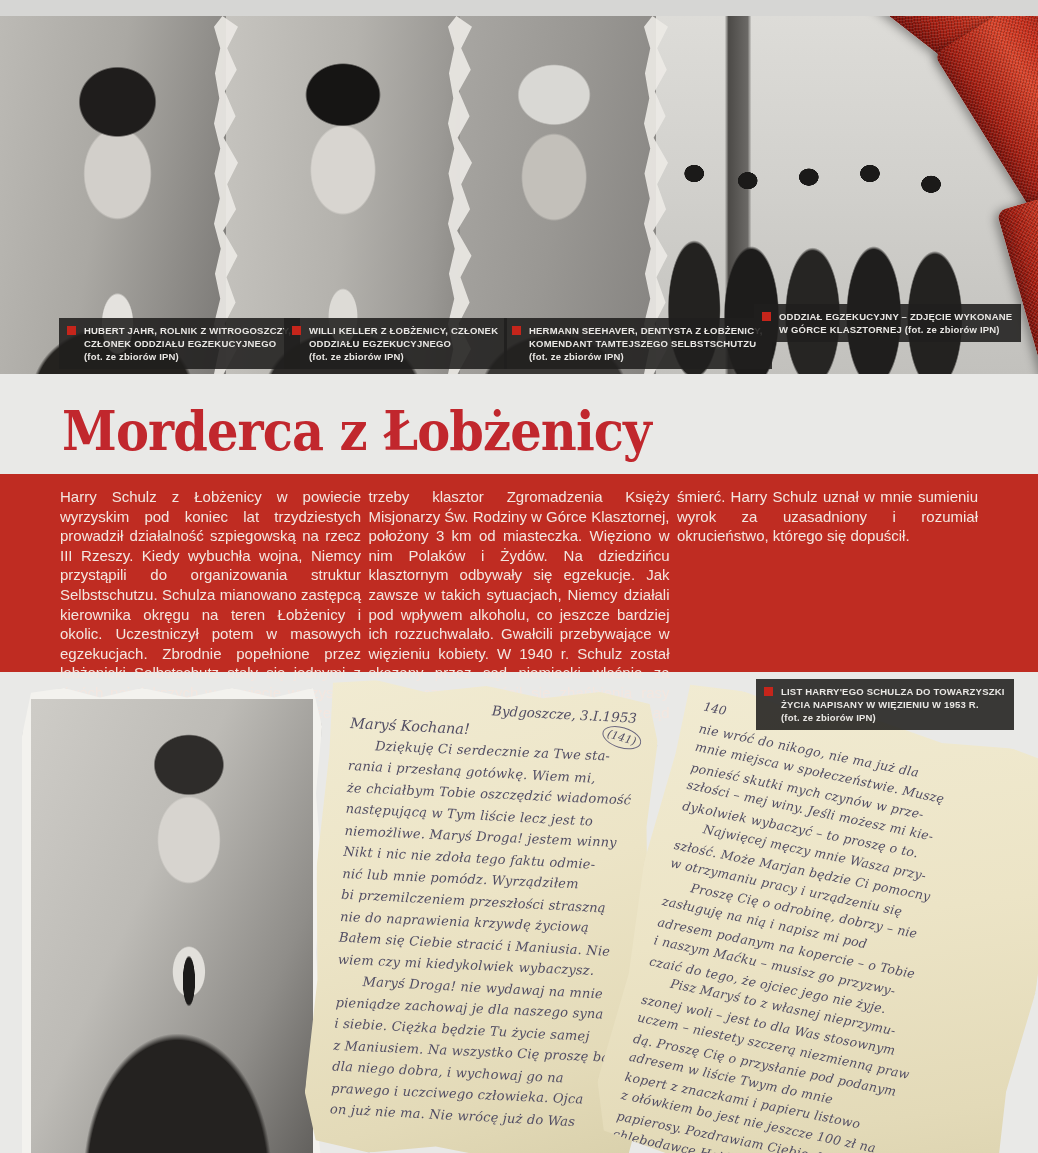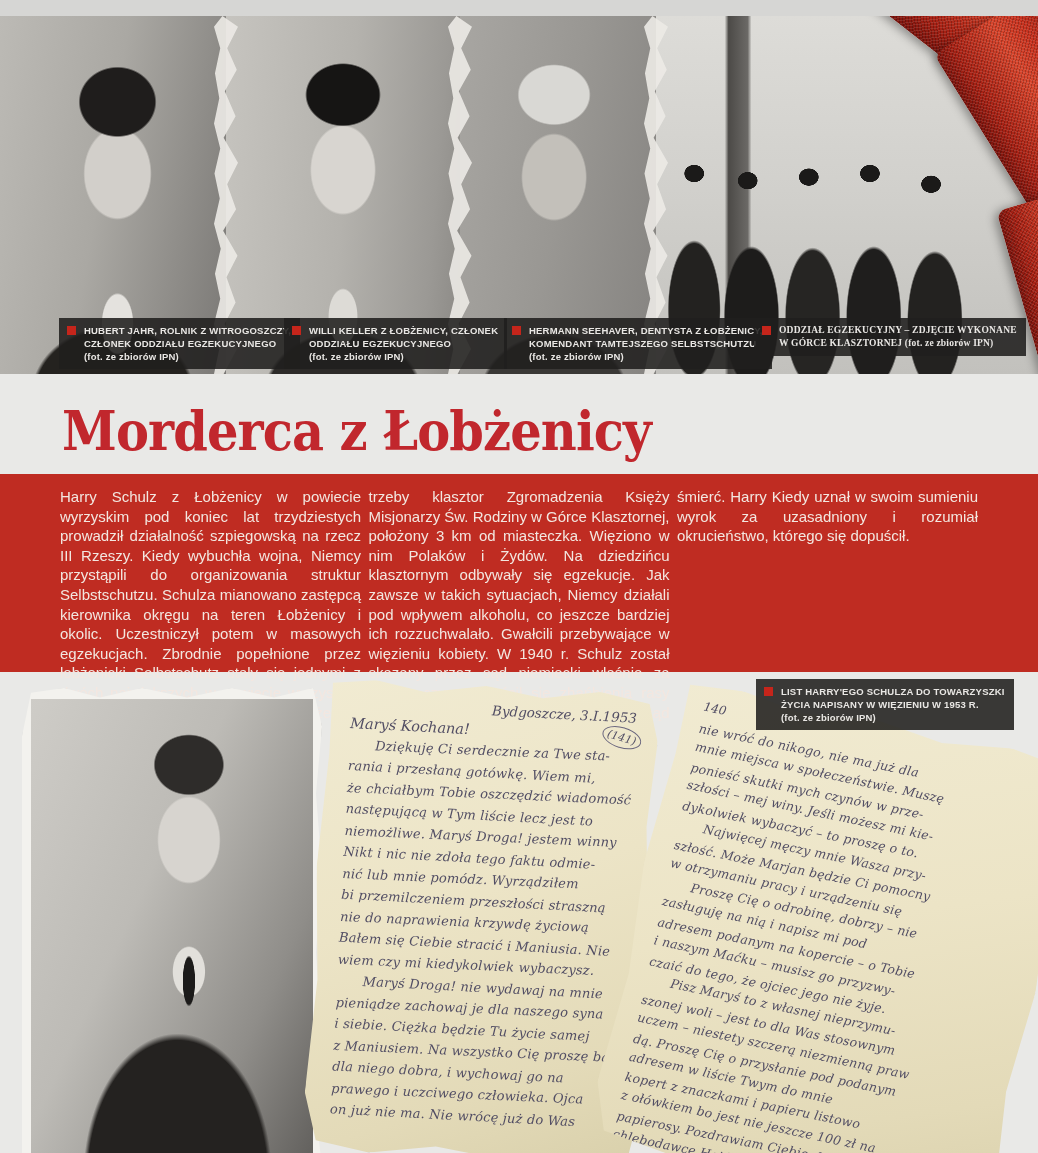--- a/index.html
+++ b/index.html
@@ -54,21 +54,21 @@
     box-shadow:0 4px 10px rgba(0,0,0,.35);}
   #ribbon-band-1{left:800px;top:-60px;width:460px;height:150px;transform:rotate(38deg);}
   #ribbon-band-2{left:905px;top:90px;width:360px;height:132px;transform:rotate(58deg);}
   #ribbon-band-3{left:955px;top:250px;width:260px;height:110px;transform:rotate(74deg);}
 
   
   .caption{position:absolute;background:rgba(32,31,30,.88);color:#e9e7e4;padding:6px 9px 6px 25px;z-index:6;}
   .caption .cap-text{font-size:9.5px;font-weight:bold;line-height:1.38;letter-spacing:.2px;white-space:pre-line;}
   .cap-bullet{position:absolute;left:8px;top:8px;width:9px;height:9px;background:#c5251b;}
   #caption-photo-1{left:59px;top:302px;} #caption-photo-2{left:284px;top:302px;}
-  #caption-photo-3{left:504px;top:302px;} #caption-photo-4{left:754px;top:302px;font-family:Liberation Serif, serif;}
+  #caption-photo-3{left:504px;top:302px;} #caption-photo-4{left:754px;top:288px;}
   #caption-letter{left:756px;top:663px;} #caption-schulz{left:64px;top:1061px;}
 
   
   #headline{position:absolute;left:62px;top:382px;color:#c1272d;font-family:"DejaVu Serif",serif;
     font-weight:bold;font-size:55px;letter-spacing:-1px;transform:scaleX(.9);transform-origin:left top;white-space:nowrap;}
 
   
   #article-block{position:absolute;left:0;top:458px;width:1038px;height:198px;background:#bf2c22;
     display:flex;justify-content:space-between;padding:13px 60px 0 60px;box-sizing:border-box;}
   .col{width:301px;color:#f3e7e0;font-size:15px;line-height:19.6px;text-align:justify;}
@@ -150,21 +150,21 @@
   <div id="headline">Morderca z Łobżenicy</div>
 
   <div id="article-block">
     <div class="col">
       <p>Harry Schulz z Łobżenicy w powiecie wyrzyskim pod koniec lat trzydziestych prowadził działalność szpiegowską na rzecz III Rzeszy. Kiedy wybuchła wojna, Niemcy przystąpili do organizowania struktur Selbstschutzu. Schulza mianowano zastępcą kierownika okręgu na teren Łobżenicy i okolic. Uczestniczył potem w masowych egzekucjach. Zbrodnie popełnione przez łobżenicki Selbstschutz stały się jednymi z dwóch największych w powiecie wyrzyskim. W październiku 1939 r. łobżenicki Selbstschutz zajął na swe po-</p>
     </div>
     <div class="col">
       <p>trzeby klasztor Zgromadzenia Księży Misjonarzy Św. Rodziny w Górce Klasztornej, położony 3 km od miasteczka. Więziono w nim Polaków i Żydów. Na dziedzińcu klasztornym odbywały się egzekucje. Jak zawsze w takich sytuacjach, Niemcy działali pod wpływem alkoholu, co jeszcze bardziej ich rozzuchwalało. Gwałcili przebywające w więzieniu kobiety. W 1940 r. Schulz został skazany przez sąd niemiecki właśnie za gwałty, czym dopuścił się zhańbienia rasy (Rassenschande). Po wojnie polski sąd skazał go na</p>
     </div>
     <div class="col">
-      <p>śmierć. Harry Kiedy uznał w swoim sumieniu wyrok za uzasadniony i rozumiał okrucieństwo, którego się dopuścił.</p>
+      <p>śmierć. Harry Schulz uznał w mnie sumieniu wyrok za uzasadniony i rozumiał okrucieństwo, którego się dopuścił.</p>
     </div>
   </div>
 
   <div id="schulz-photo-wrap">
     <div id="schulz-photo"></div>
   </div>
 
   <div id="letter-1" class="letter">
     <div class="letter-inner">
       <div id="letter1-dateline">Bydgoszcze, 3.I.1953</div>

